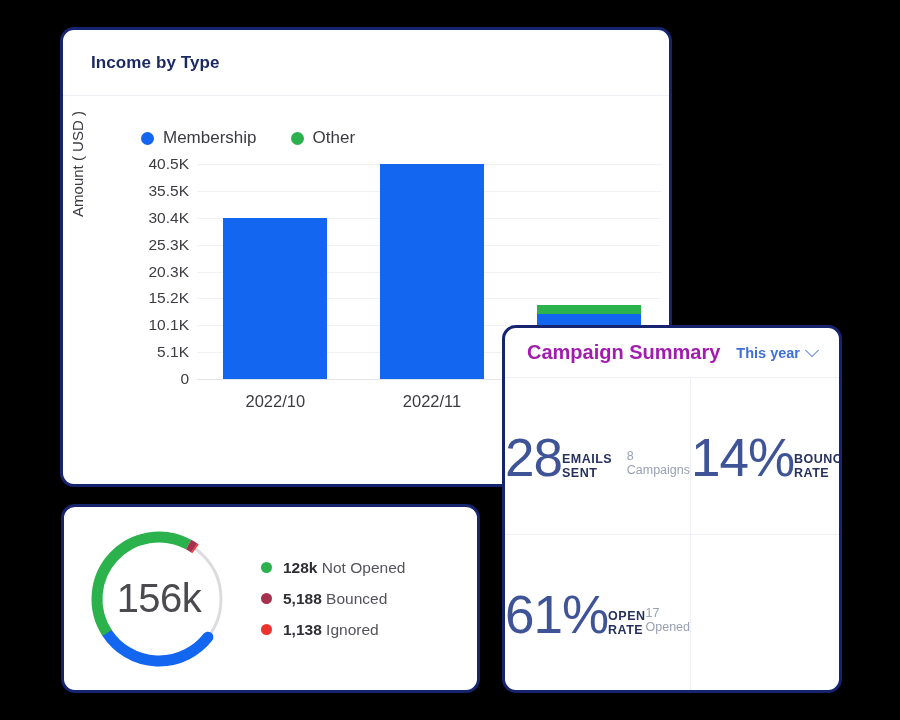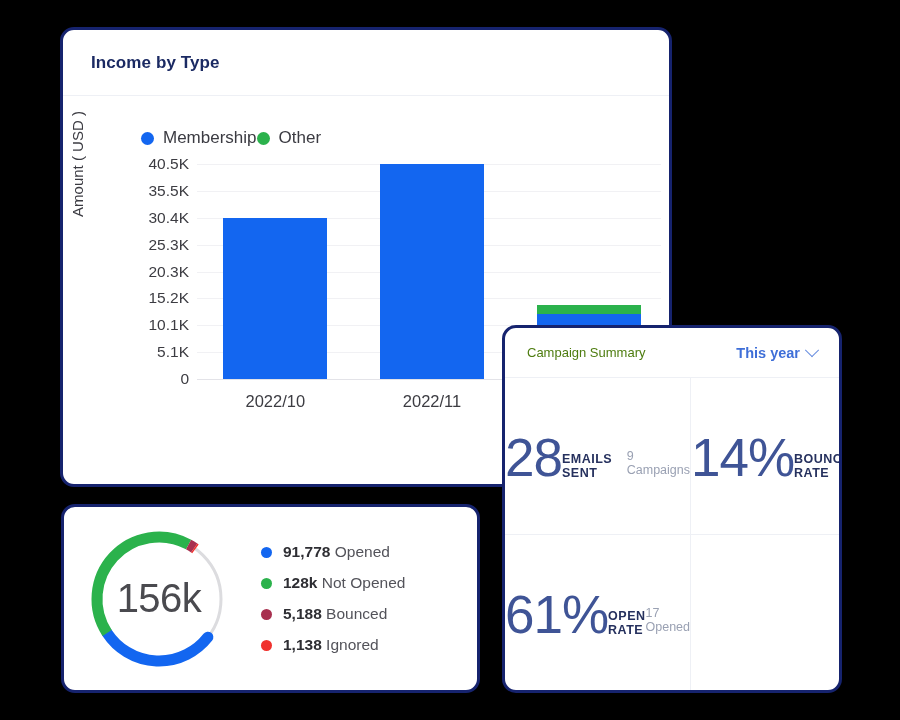--- a/index.html
+++ b/index.html
@@ -43,20 +43,21 @@
   .card-title {
     font-size: 17px;
     font-weight: bold;
     color: #1b2a63;
     letter-spacing: .1px;
   }
 
   .chart-legend {
     display: flex;
     align-items: center;
+    gap: 34px;
     padding: 32px 0 0 78px;
   }
   .legend-item { display: flex; align-items: center; gap: 9px; }
   .legend-dot {
     width: 13px; height: 13px; border-radius: 50%;
     display: inline-block;
   }
   .legend-label {
     font-size: 17px;
     color: #3b3b42;
@@ -137,23 +138,23 @@
     z-index: 3;
   }
   .camp-head {
     height: 50px;
     display: flex; align-items: center; justify-content: space-between;
     padding: 0 22px;
     border-bottom: 1px solid #eef0f5;
     box-sizing: border-box;
   }
   .camp-title {
-    font-size: 13px;
-    font-weight: normal;
-    color: #4d7c0f;
+    font-size: 20px;
+    font-weight: bold;
+    color: #a21caf;
   }
   .camp-filter {
     display: flex; align-items: center; gap: 7px;
     font-size: 14.5px;
     font-weight: bold;
     color: #3f6fd8;
     cursor: pointer;
   }
   .chev {
     width: 9px; height: 9px;
@@ -303,24 +304,20 @@
             <path d="M 124.85666672361677 114.1710114701908 A 62 62 0 0 1 24.130077968556257 109.9633801093464" fill="none" stroke="#1366f0" stroke-width="11" stroke-linecap="round"></path>
             <path d="M 24.130077968556257 109.9633801093464 A 62 62 0 0 1 105.58557595342687 21.514279893682144" fill="none" stroke="#2bb24c" stroke-width="11" stroke-linecap="butt"></path>
             <path d="M 105.58557595342687 21.514279893682144 A 62 62 0 0 1 111.25184419818791 24.996985573138076" fill="none" stroke="#a8304f" stroke-width="11" stroke-linecap="butt"></path>
             <path d="M 111.25184419818791 24.996985573138076 A 62 62 0 0 1 112.44268564213331 25.84094634875325" fill="none" stroke="#f0322e" stroke-width="11" stroke-linecap="butt"></path>
           </g>
       </svg>
       <div class="donut-center">156k</div>
     </div>
     <div class="donut-legend" id="donut-legend">
         <div class="dl-row">
-          <span class="dl-dot" style="background: rgb(19, 102, 240);"></span>
-          <span class="dl-text"><b>91,778</b> Opened</span>
-        </div>
-        <div class="dl-row">
           <span class="dl-dot" style="background: rgb(43, 178, 76);"></span>
           <span class="dl-text"><b>128k</b> Not Opened</span>
         </div>
         <div class="dl-row">
           <span class="dl-dot" style="background: rgb(168, 48, 79);"></span>
           <span class="dl-text"><b>5,188</b> Bounced</span>
         </div>
         <div class="dl-row">
           <span class="dl-dot" style="background: rgb(240, 50, 46);"></span>
           <span class="dl-text"><b>1,138</b> Ignored</span>
@@ -333,21 +330,21 @@
       <span class="camp-title">Campaign Summary</span>
       <span class="camp-filter">
         <span>This year</span>
         <span class="chev"></span>
       </span>
     </div>
     <div class="camp-grid" id="camp-grid">
         <div class="camp-cell b-r b-b">
           <div class="camp-value">28</div>
           <div class="camp-label">EMAILS SENT</div>
-          <div class="camp-sub">9 Campaigns</div>
+          <div class="camp-sub">8 Campaigns</div>
         </div>
         <div class="camp-cell b-b">
           <div class="camp-value">14%</div>
           <div class="camp-label">BOUNCE RATE</div>
           <div class="camp-sub">4 Bounced</div>
         </div>
         <div class="camp-cell b-r">
           <div class="camp-value">61%</div>
           <div class="camp-label">OPEN RATE</div>
           <div class="camp-sub">17 Opened</div>

